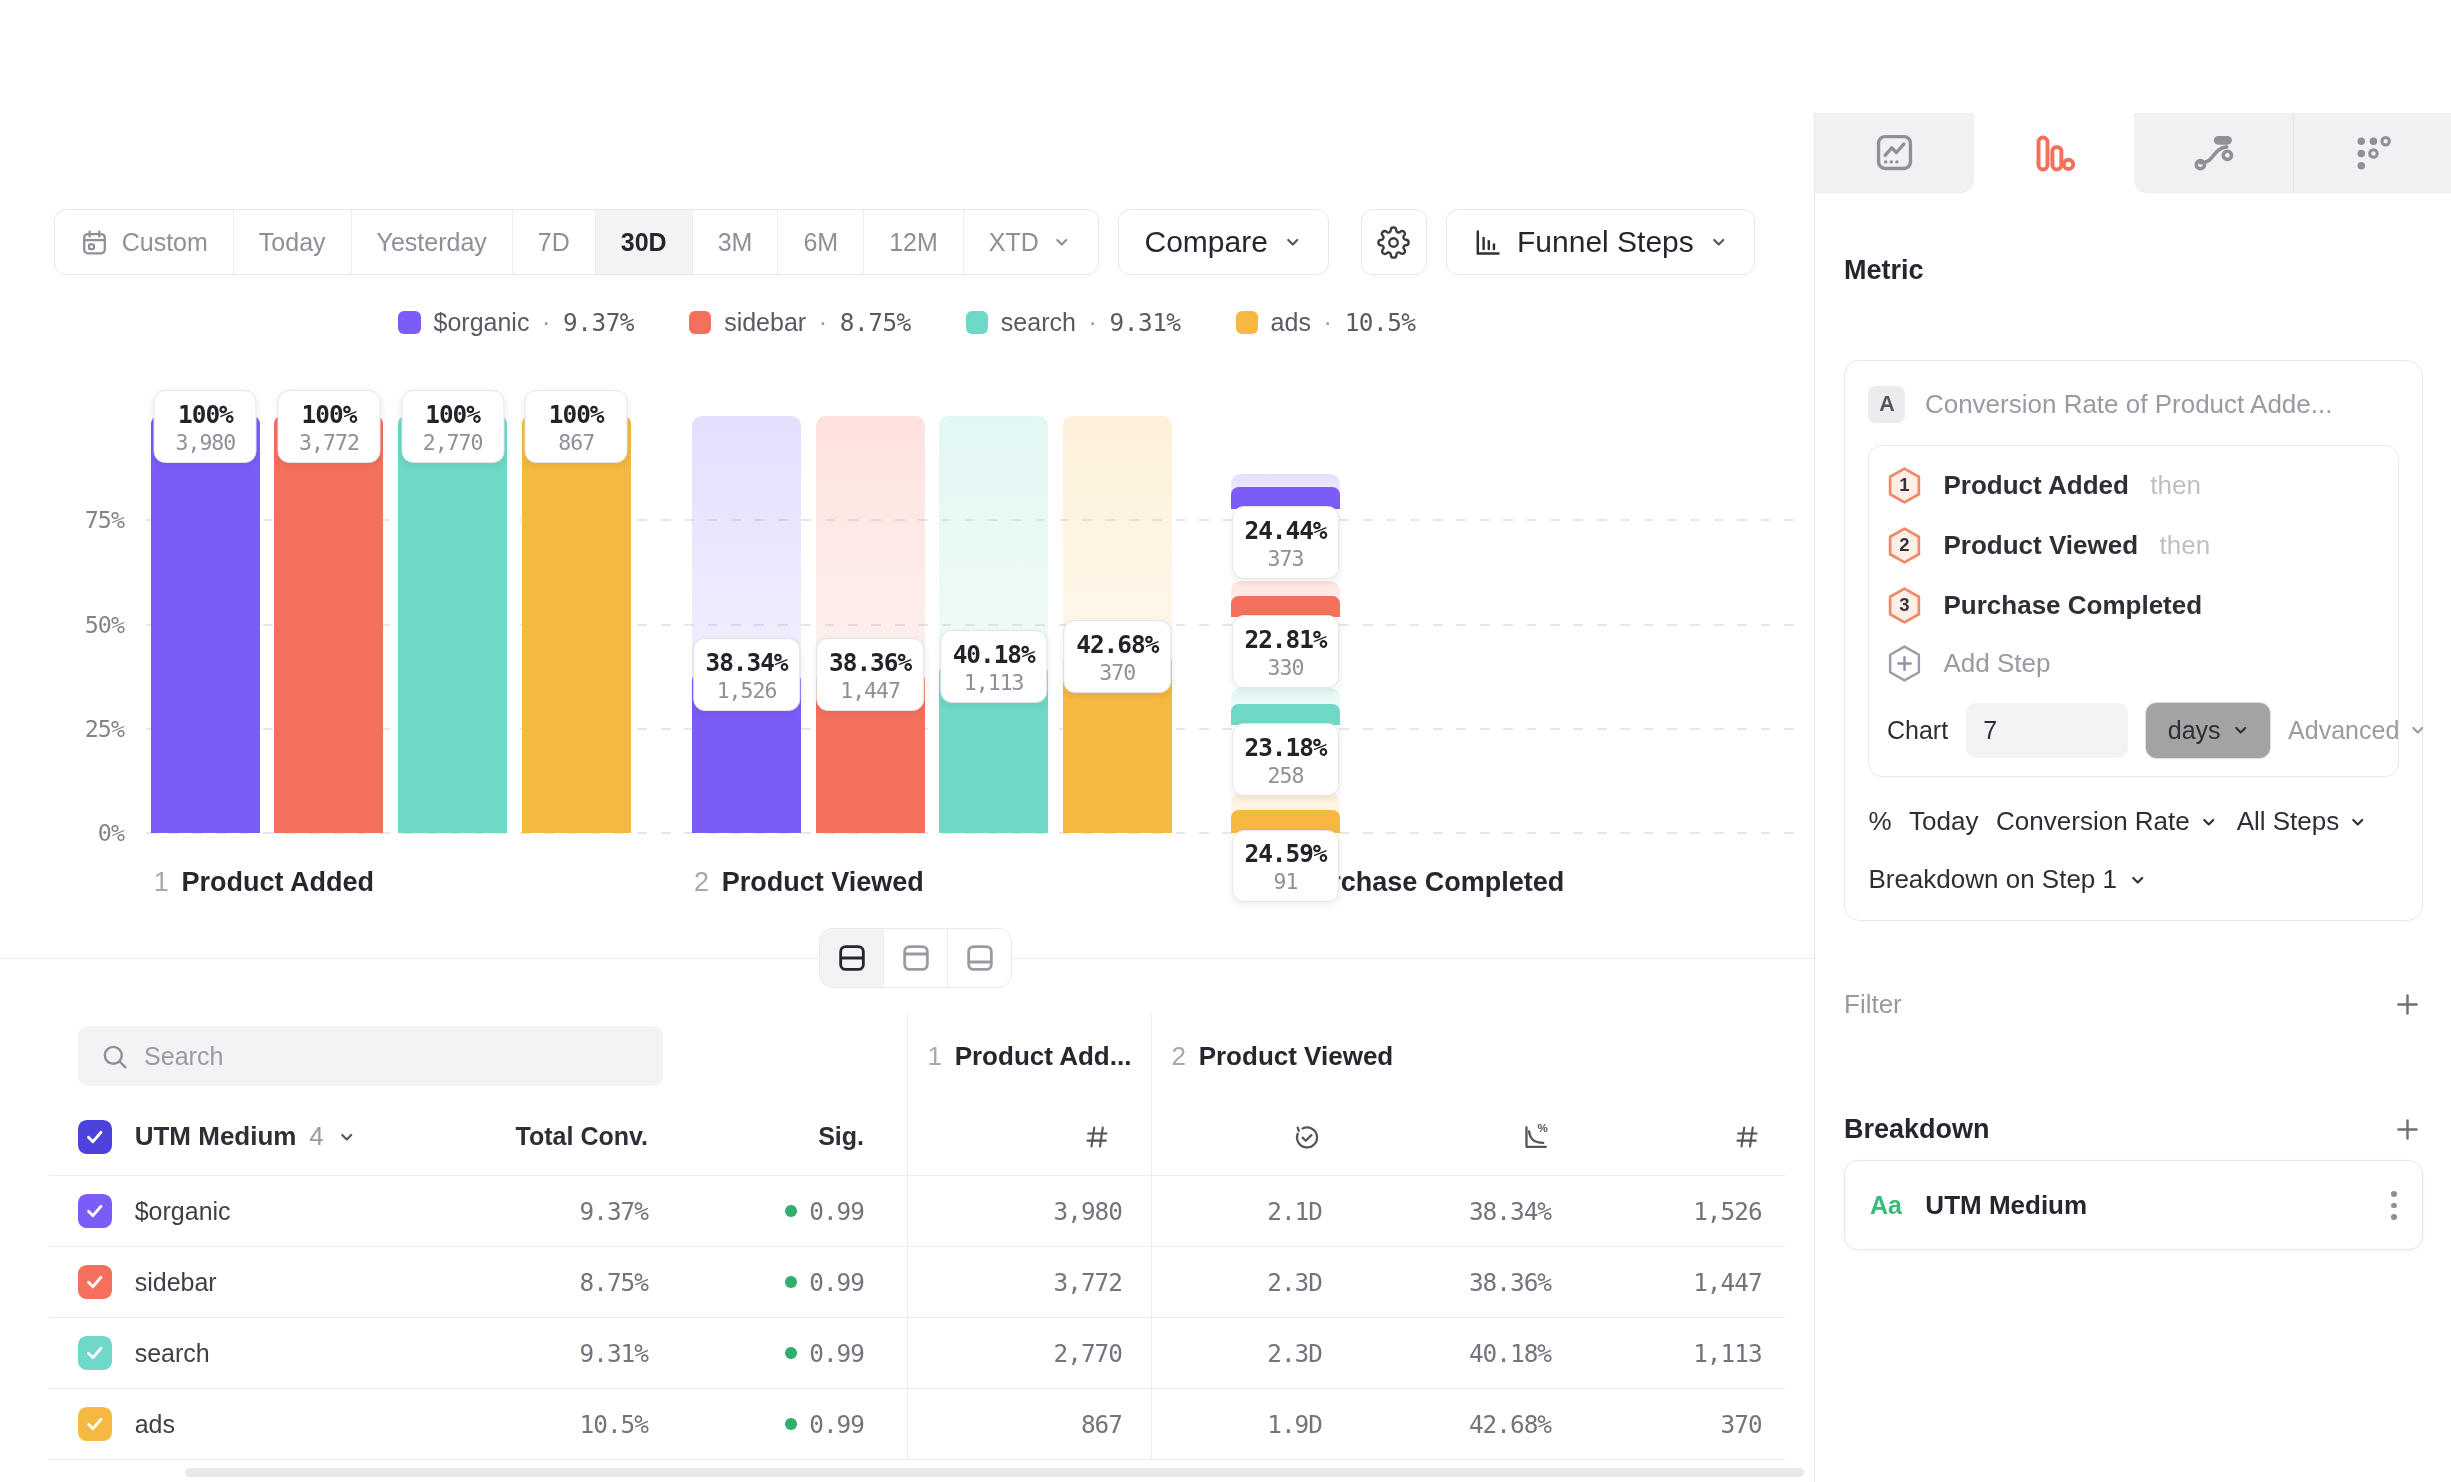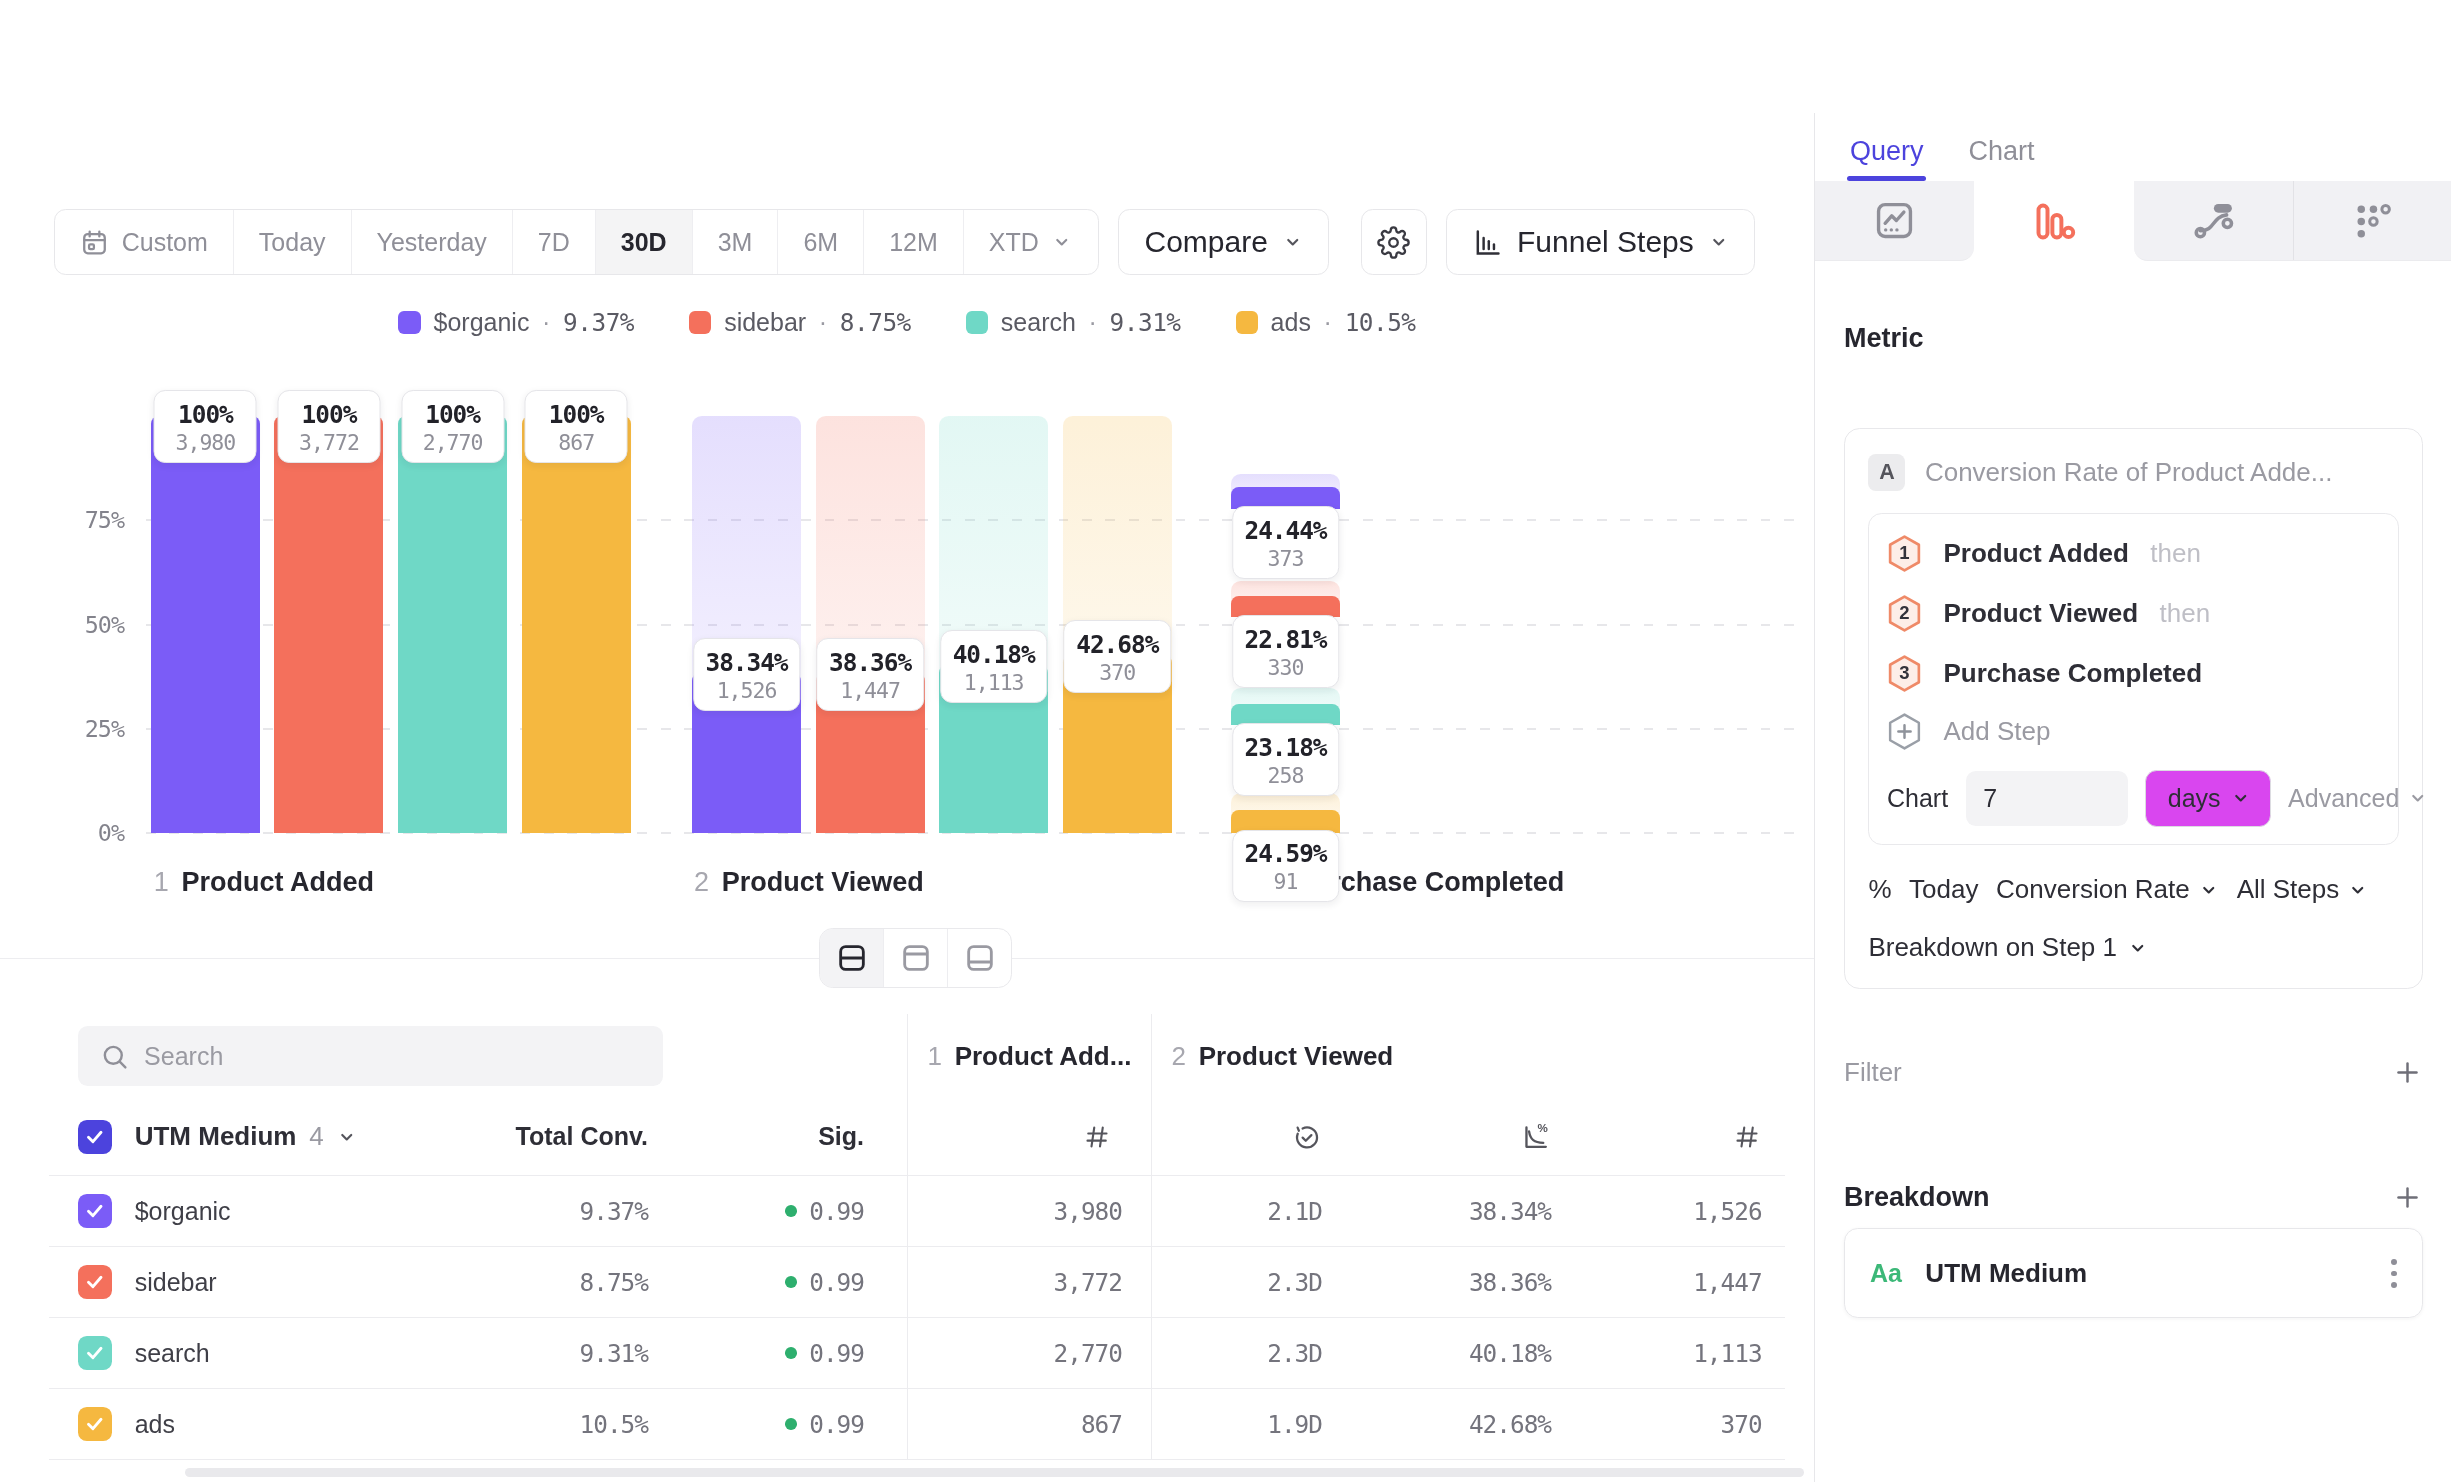--- a/index.html
+++ b/index.html
@@ -138,21 +138,21 @@
   .srow .then{color:#bfbfc6;}
   .hex{position:relative;width:35px;height:39px;display:flex;align-items:center;justify-content:center;font-size:35px;}
   .hexnum{position:absolute;left:0;top:0;width:35px;height:39px;display:flex;align-items:center;justify-content:center;
           font-size:18.5px;font-weight:600;color:#33333b;}
   .addrow{display:flex;align-items:center;gap:21.5px;height:57px;font-size:26px;color:#9a9aa2;}
   .wrow{display:flex;align-items:center;gap:17.6px;margin-top:5.9px;height:64px;}
   .wrow .wlbl{font-size:25px;color:#2e2e36;}
   .winput{width:162px;height:55px;background:#f3f3f5;border:none;border-radius:9.8px;padding:0 17.6px;
           font-size:25px;font-family:inherit;color:#2e2e36;outline:none;}
   .wdays{height:57px;border:1.5px solid #dcdce1;border-radius:11.7px;display:flex;align-items:center;gap:9.8px;
-         padding:0 17.6px 0 21.5px;font-size:25px;font-weight:500;color:#2e2e36;background:#d946ef;}
+         padding:0 17.6px 0 21.5px;font-size:25px;font-weight:500;color:#2e2e36;background:#a3a3a3;}
   .wadv{margin-left:auto;display:flex;align-items:center;gap:7.8px;font-size:25px;color:#9a9aa2;}
   .chev{display:flex;font-size:21.5px;}
   .measure{display:flex;align-items:center;gap:17.6px;margin-top:29px;font-size:26px;color:#2e2e36;}
   .measure .pctsym{font-weight:500;}
   .measure .dd{display:flex;align-items:center;gap:7.8px;font-weight:500;}
   .bkon{display:flex;align-items:center;gap:9.8px;margin-top:27px;font-size:26px;color:#2e2e36;font-weight:500;}
   .prow{display:flex;align-items:center;justify-content:space-between;margin-top:68px;}
   .prow .flbl{font-size:26px;color:#9a9aa2;}
   .prow .blbl{font-size:27px;font-weight:700;color:var(--ink);}
   .plus{font-size:31px;color:#6f6f78;display:flex;}
@@ -581,24 +581,20 @@
           <div class="cell r mono bl pr30">867</div>
           <div class="cell r mono bl pr40">1.9D</div>
           <div class="cell r mono pr40">42.68%</div>
           <div class="cell r mono pr24">370</div>
         </div>
       </div>
     <div class="hbar"></div>
   </div>
 
   <div class="panel">
-    <div class="ptabs">
-      <div class="ptab active">Query</div>
-      <div class="ptab">Chart</div>
-    </div>
     <div class="icon-tabs" id="icon-tabs">
         <div class="itab r-br">
           <svg viewBox="0 0 24 24" width="1em" height="1em" fill="none" stroke="currentColor" stroke-width="1.8" stroke-linecap="round" stroke-linejoin="round">
             <rect x="3.5" y="3.5" width="17" height="17" rx="3.5"></rect>
             <polyline points="7 13.5 10.5 9.5 13 12 17 7.5"></polyline>
             <line x1="7.3" y1="17" x2="7.3" y2="17.01"></line>
             <line x1="10.3" y1="17" x2="10.3" y2="17.01"></line>
             <line x1="13.3" y1="17" x2="13.3" y2="17.01"></line>
           </svg>
         </div>

